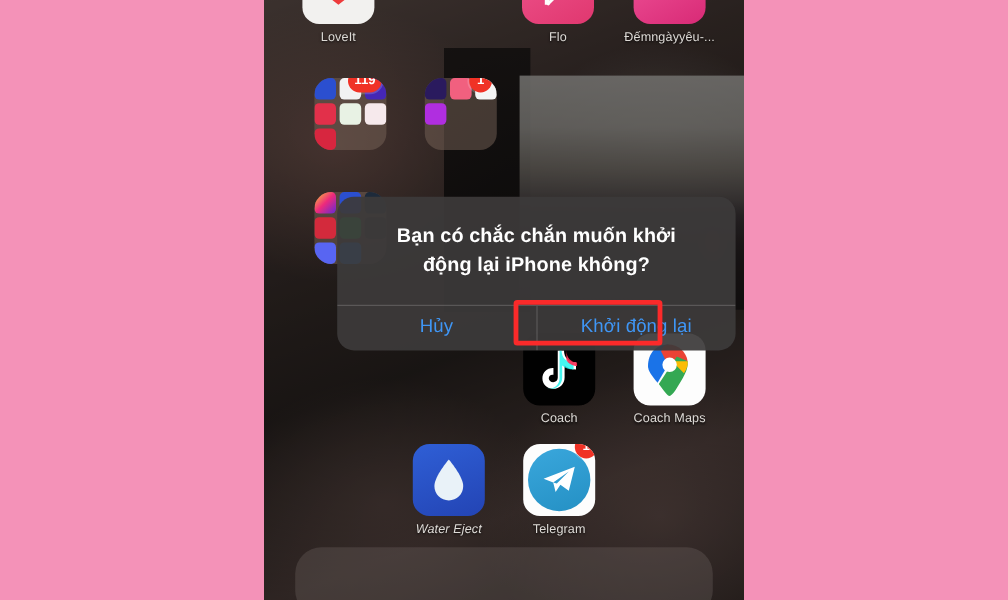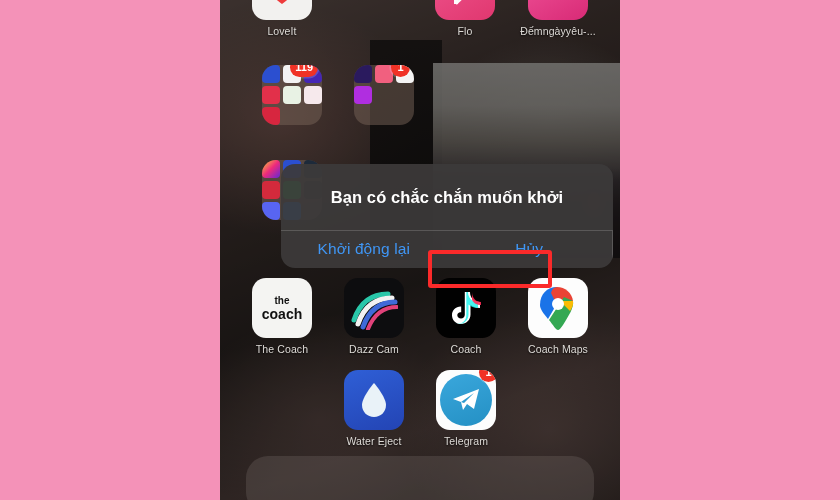--- a/index.html
+++ b/index.html
@@ -247,39 +247,21 @@
         <div class="mini" style="background:#d32a3c"></div>
         <div class="mini" style="background:#23b14d"></div>
         <div class="mini" style="background:#2d2d33"></div>
         <div class="mini" style="background:#5865f2"></div>
         <div class="mini" style="background:#1877f2"></div>
         <div class="mini" style="background:transparent"></div>
       </div>
       <div class="caption"></div>
     </div>
 
-    <div class="cell" style="left:12px; top:278px;">
-      <div class="tile ic-coach">
-        <span style="font-size:10px;font-weight:700;line-height:1;margin-bottom:1px;">the</span>
-        <span style="font-size:14px;font-weight:800;line-height:1;">coach</span>
-      </div>
-      <div class="caption">The Coach</div>
-    </div>
-
-    <div class="cell" style="left:104px; top:278px;">
-      <div class="tile ic-dazz">
-        <svg width="48" height="44" viewBox="0 0 48 44" aria-hidden="true">
-          <path d="M4 34 C10 16 22 8 38 8" stroke="#29c7a9" stroke-width="5" fill="none" stroke-linecap="round"></path>
-          <path d="M8 38 C14 20 26 12 42 12" stroke="#f2f2f2" stroke-width="5" fill="none" stroke-linecap="round"></path>
-          <path d="M13 41 C19 24 30 16 45 16" stroke="#3f6ad8" stroke-width="5" fill="none" stroke-linecap="round"></path>
-          <path d="M18 43 C24 28 34 21 47 21" stroke="#e0427a" stroke-width="4" fill="none" stroke-linecap="round"></path>
-        </svg>
-      </div>
-      <div class="caption">Dazz Cam</div>
-    </div>
+
 
     <div class="cell" style="left:196px; top:278px;">
       <div class="tile ic-tiktok">
         <svg width="30" height="34" viewBox="0 0 30 34" aria-hidden="true">
           <path d="M19 1 C19 7 23 11 29 11 L29 17 C25 17 22 15.6 19.5 13.6 L19.5 23.5 C19.5 29 15.2 33 10 33 C4.8 33 1 29.2 1 24.2 C1 19.2 5 15.3 10.2 15.6 L10.2 21.3 C8 20.8 6.3 22.3 6.3 24.2 C6.3 26 7.9 27.5 10 27.5 C12.1 27.5 13.8 26 13.8 23.8 L13.8 1 Z" fill="#fff"></path>
           <path d="M17 1 C17 7 21 11 27 11 L27 17 C23 17 20 15.6 17.5 13.6 L17.5 23.5 C17.5 29 13.2 33 8 33 C6.6 33 5.3 32.7 4.1 32.2 C5.6 32.9 7.3 33 8.8 32.6 C12.6 31.7 15.3 28.3 15.3 24.2 L15.3 1 Z" fill="#25f4ee" opacity=".85"></path>
           <path d="M21 1 C21 7 25 11 30 11 L30 14 C26 14 22.5 12 21 9 Z" fill="#fe2c55" opacity=".9"></path>
         </svg>
       </div>
       <div class="caption">Coach</div>
@@ -292,21 +274,21 @@
           <path d="M19 2 C27 2 34 8 35 16 L22 26 L13 8 C14 4 16 2 19 2 Z" fill="#ea4335"></path>
           <path d="M35 16 C36 23 31 30 25 40 C23 43 21 45 20 45 C18 45 15 40 11 35 L26 12 Z" fill="#34a853"></path>
           <path d="M35 16 C35.6 19 34.6 22 32 26 L22 16 Z" fill="#fbbc04"></path>
           <circle cx="20" cy="19" r="6" fill="#ffffff"></circle>
         </svg>
       </div>
       <div class="caption">Coach Maps</div>
     </div>
 
 
-    <div class="cell" style="left:104px; top:370px;">
+    <div class="cell" style="left:104px; top:370px;font-style:italic;">
       <div class="tile ic-water">
         <svg width="28" height="36" viewBox="0 0 28 36" aria-hidden="true">
           <path d="M14 1 C14 1 26 15 26 23 C26 30 20.6 35 14 35 C7.4 35 2 30 2 23 C2 15 14 1 14 1 Z" fill="#e9f2f8"></path>
         </svg>
       </div>
       <div class="caption">Water Eject</div>
     </div>
 
     <div class="cell" style="left:196px; top:370px;">
       <div class="tile ic-tg">
@@ -320,22 +302,23 @@
       <div class="caption">Telegram</div>
     </div>
 
     <div class="dock"></div>
   </div>
 
   <div id="alert">
     <div class="alert-body">
       <div class="alert-title">
         <span>Bạn có chắc chắn muốn khởi</span><br>
+        <span>động lại iPhone không?</span>
       </div>
     </div>
     <div class="alert-actions">
+      <div class="alert-btn left">Hủy</div>
       <div class="alert-btn">Khởi động lại</div>
-      <div class="alert-btn left">Hủy</div>
     </div>
   </div>
 </div>
 
 <div id="highlight"></div>
 
 </body></html>

